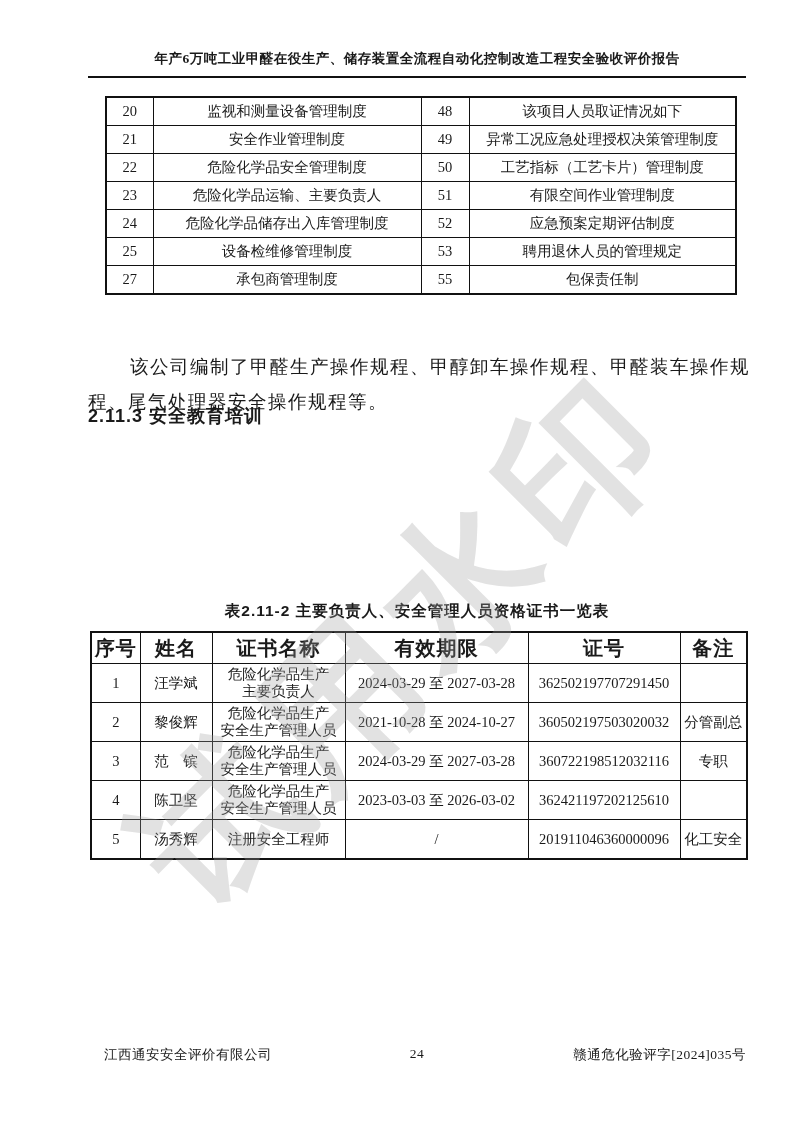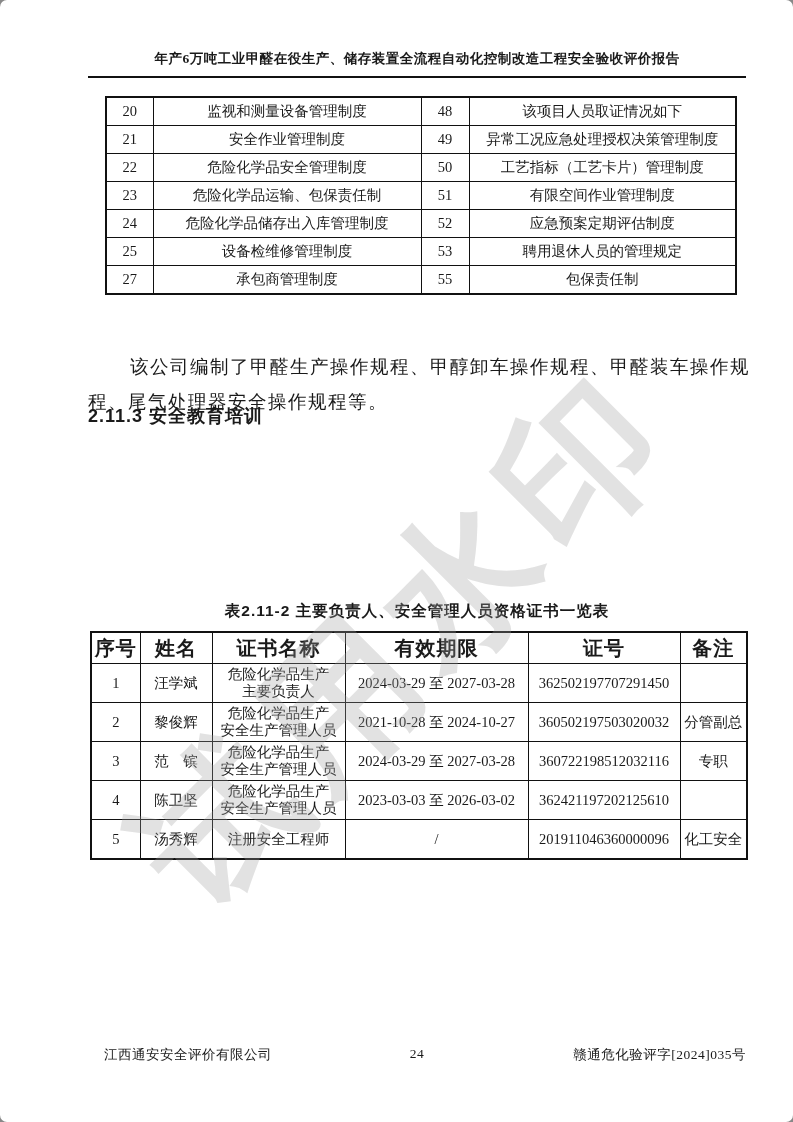--- a/index.html
+++ b/index.html
@@ -4,21 +4,20 @@
 <style>
   html,body{margin:0;padding:0;background:#888;}
   .page{
     position:relative;
     width:793px;height:1122px;
     margin:0 auto;
     background:#ffffff;
     overflow:hidden;
     font-family:"Liberation Serif", serif;
     color:#1a1a1a;
-    border-radius:7px;
   }
   
   .doc-header{
     position:absolute;left:88px;top:50px;width:658px;
     text-align:center;font-size:13.5px;font-weight:bold;
     letter-spacing:0.5px;white-space:nowrap;
   }
   .header-rule{
     position:absolute;left:88px;top:76px;width:658px;height:0;
     border-top:2px solid #111;
@@ -111,21 +110,21 @@
         <td>异常工况应急处理授权决策管理制度</td>
       </tr>
       <tr>
         <td class="num-cell">22</td>
         <td>危险化学品安全管理制度</td>
         <td class="num-cell">50</td>
         <td>工艺指标（工艺卡片）管理制度</td>
       </tr>
       <tr>
         <td class="num-cell">23</td>
-        <td>危险化学品运输、包保责任制</td>
+        <td>危险化学品运输、主要负责人</td>
         <td class="num-cell">51</td>
         <td>有限空间作业管理制度</td>
       </tr>
       <tr>
         <td class="num-cell">24</td>
         <td>危险化学品储存出入库管理制度</td>
         <td class="num-cell">52</td>
         <td>应急预案定期评估制度</td>
       </tr>
       <tr>

